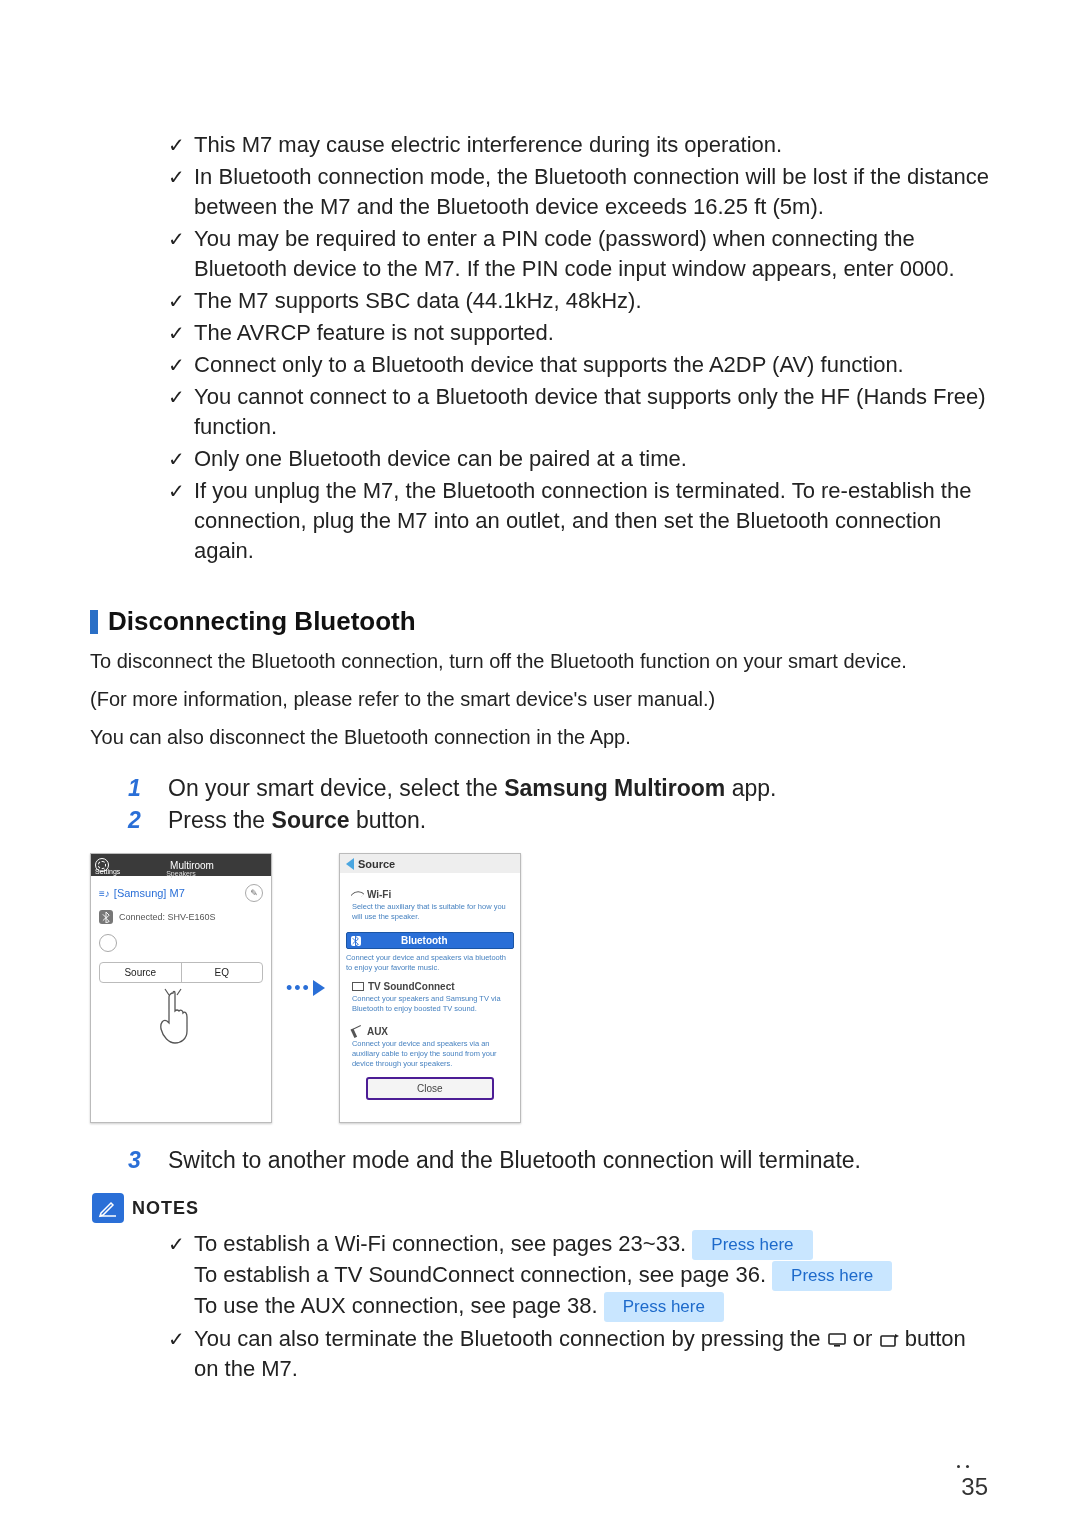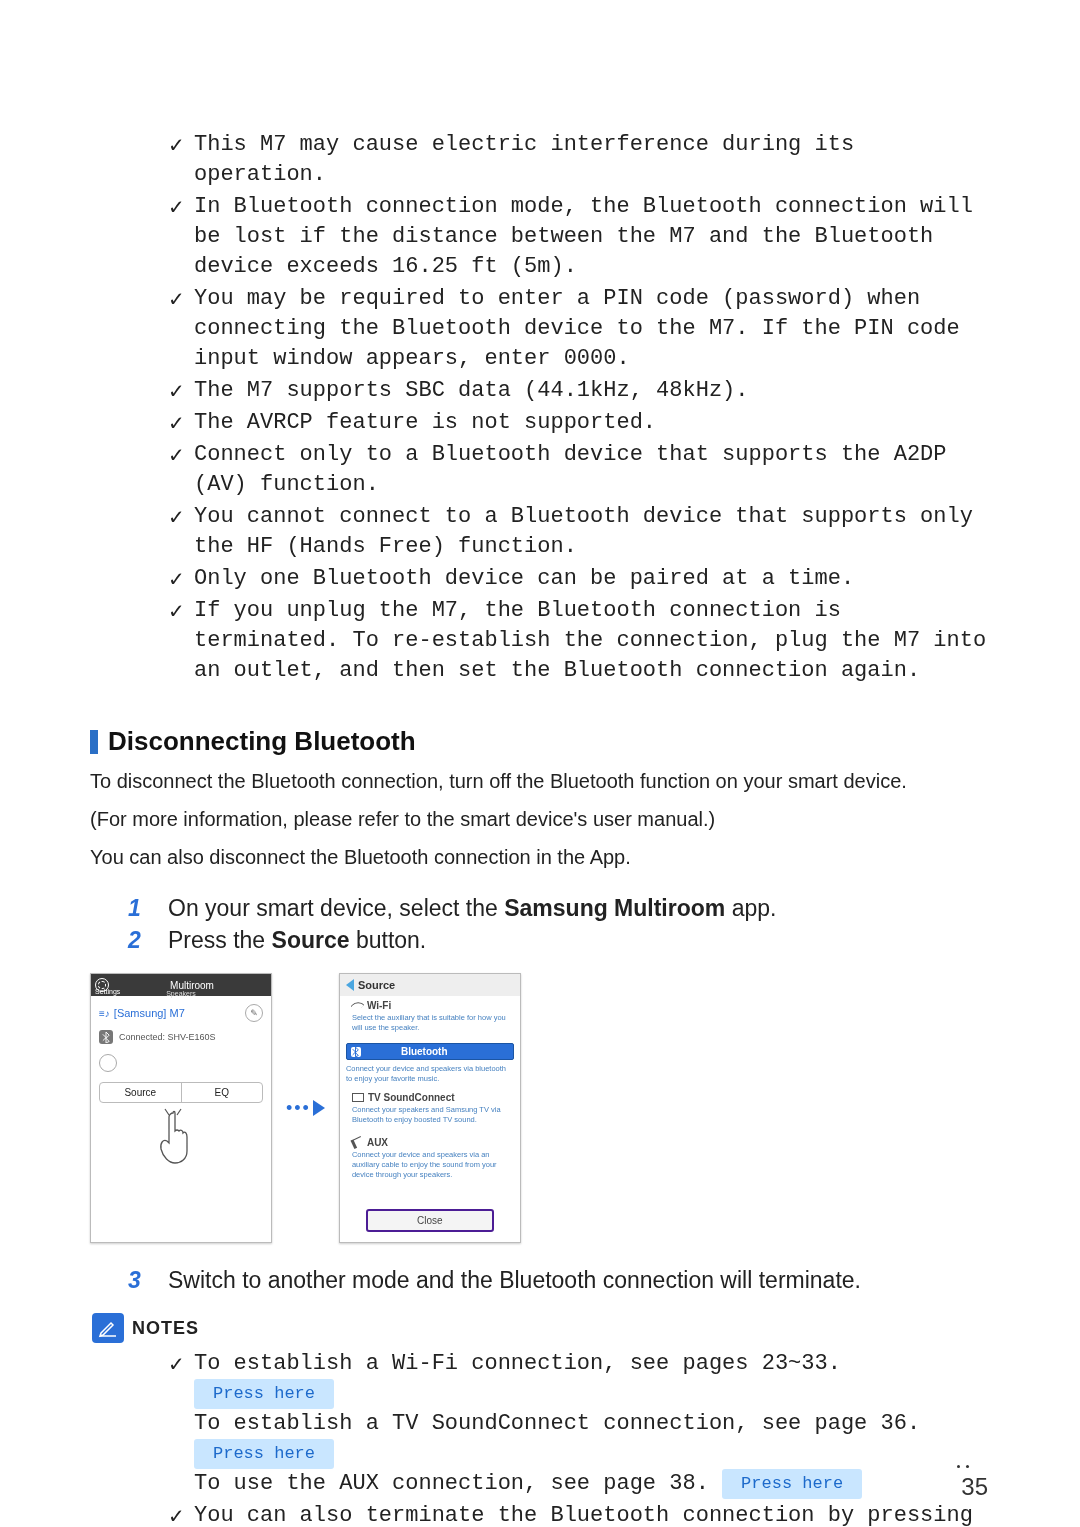--- a/index.html
+++ b/index.html
@@ -21,21 +21,21 @@
     display: flex;
     font-size: 22px;
     line-height: 30px;
     margin-bottom: 2px;
   }
   .check-mark {
     flex: 0 0 26px;
     color: #222;
     font-size: 20px;
   }
-  .check-text { flex: 1; font-family: Liberation Mono, monospace; }
+  .check-text { flex: 1; }
   .section-heading {
     display: flex;
     align-items: center;
     margin: 26px 0 6px 0;
   }
   .heading-bar {
     width: 8px;
     height: 24px;
     background: #2a6fc6;
     margin-right: 10px;
@@ -282,21 +282,21 @@
     <div class="arrow-sep">
       <span class="dots-arrow">•••</span>
         <span class="arrow-tri"></span>
     </div>
 
     <div class="phone">
       <div class="phone2-header">
         <span class="back-tri"></span>
         <span>Source</span>
       </div>
-      <div class="phone-body" style="padding:0 6px;">
+      <div class="phone-body" style="padding:12px 6px;">
         <div class="src-section">
           <div class="src-title">
               <span class="wifi-arc"></span>
               <b>Wi-Fi</b>
             </div>
           <div class="src-desc">Select the auxiliary that is suitable for how you will use the speaker.</div>
         </div>
         <div class="src-selected">
           <div class="src-title">
               <span class="bt-mini">

